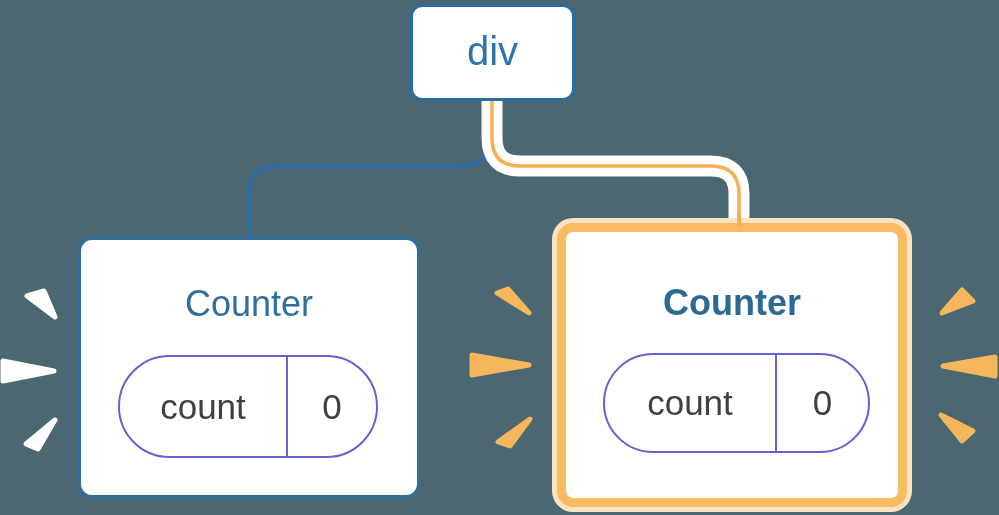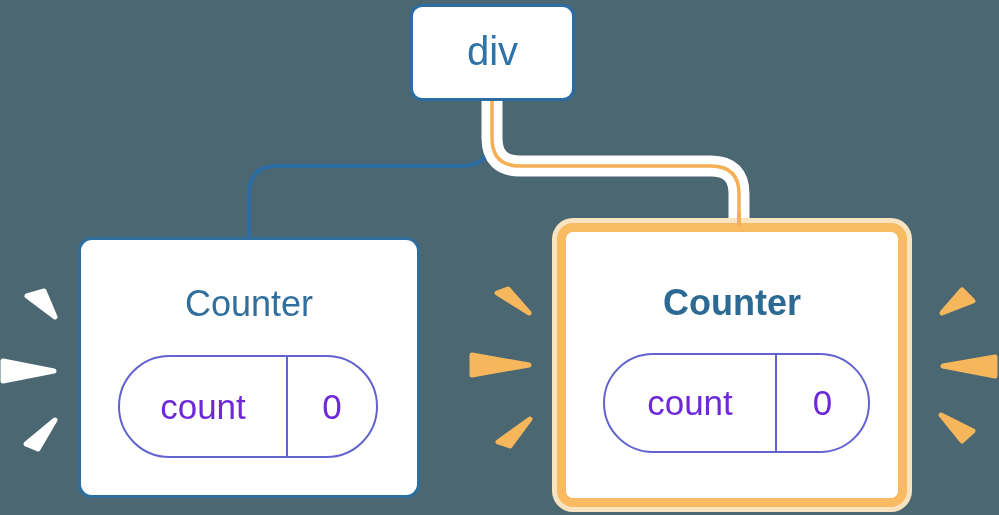--- a/index.html
+++ b/index.html
@@ -72,21 +72,21 @@
     top: 53px;
     color: #2C6A94;
     font-weight: 700;
   }
   .state-pill {
     position: absolute;
     box-sizing: border-box;
     border: 2px solid #6262D0;
     border-radius: 60px;
     display: flex;
-    color: #6d28d9;
+    color: #404040;
     font-size: 35px;
     background: #ffffff;
   }
   .counter-card.left .state-pill {
     left: 37px; top: 115px;
     width: 260px; height: 103px;
   }
   .counter-card.right .state-pill {
     left: 37px; top: 121px;
     width: 267px; height: 100px;

